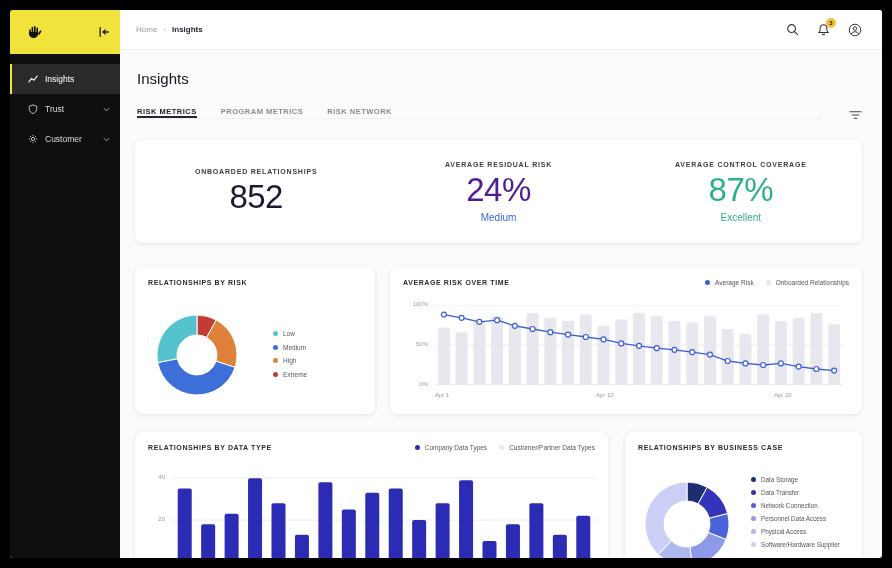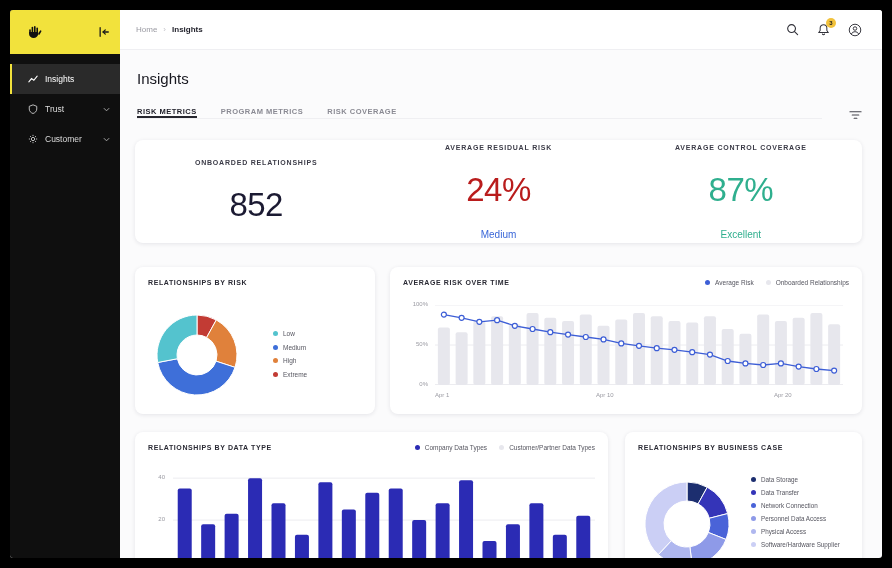--- a/index.html
+++ b/index.html
@@ -29,21 +29,21 @@
   .tabs { position:absolute; left:17px; top:97px; right:60px; display:flex; gap:24px; border-bottom:1px solid #EFEFF2; padding-bottom:0; }
   .tab { font-size:7.5px; font-weight:bold; letter-spacing:.5px; color:#8A8A93; cursor:pointer; border-bottom:2px solid transparent; }
   .tab.active { color:#1E1E28; border-bottom:2px solid #26262E; }
   .filter-btn { position:absolute; right:20px; top:100px; cursor:pointer; }
 
   .card { position:absolute; background:#fff; border-radius:8px; box-shadow:0 1px 4px rgba(25,25,60,.10); }
   .card-title { position:absolute; left:13px; top:12px; font-size:7px; font-weight:bold; letter-spacing:.6px; color:#2B2B35; }
 
   
   .kpi-card { left:15px; top:130px; width:727px; height:103px; display:flex; }
-  .kpi { flex:1; display:flex; flex-direction:column; align-items:center; justify-content:center; gap:20px; }
+  .kpi { flex:1; display:flex; flex-direction:column; align-items:center; justify-content:center; gap:3px; }
   .kpi-label { font-size:7px; font-weight:bold; letter-spacing:.8px; color:#3C3C48; }
   .kpi-value { font-size:33px; letter-spacing:-0.5px; }
   .kpi-sub { font-size:10px; }
 
   
   .risk-card { left:15px; top:257px; width:240px; height:147px; }
   .combo-card { left:270px; top:257px; width:472px; height:147px; }
   .legend-col { position:absolute; }
   .legend-item { display:flex; align-items:center; gap:5px; font-size:6.5px; color:#55555F; margin-bottom:6.5px; }
   .dot { width:5px; height:5px; border-radius:50%; flex:0 0 5px; }
@@ -154,39 +154,39 @@
           </svg>
         </span>
       </div>
     </header>
 
     <h1 class="page-title">Insights</h1>
 
     <div class="tabs">
       <div class="tab active">RISK METRICS</div>
       <div class="tab">PROGRAM METRICS</div>
-      <div class="tab">RISK COVERAGE</div>
+      <div class="tab">RISK NETWORK</div>
     </div>
 
     <span class="filter-btn">
       <svg viewBox="0 0 14 10" width="13" height="10" stroke="#44444C" stroke-width="1.2" stroke-linecap="round">
         <line x1="1" y1="1.5" x2="13" y2="1.5"></line>
           <line x1="3.5" y1="5" x2="10.5" y2="5"></line>
           <line x1="5.5" y1="8.5" x2="8.5" y2="8.5"></line>
       </svg>
     </span>
 
     <section class="card kpi-card">
       <div class="kpi">
         <div class="kpi-label">ONBOARDED RELATIONSHIPS</div>
         <div class="kpi-value" style="color: rgb(27, 26, 50);">852</div>
       </div>
       <div class="kpi">
         <div class="kpi-label">AVERAGE RESIDUAL RISK</div>
-        <div class="kpi-value" style="color: #b91c1c;">24%</div>
+        <div class="kpi-value" style="color: #4c1d95;">24%</div>
         <div class="kpi-sub" style="color: rgb(58, 103, 216);">Medium</div>
       </div>
       <div class="kpi">
         <div class="kpi-label">AVERAGE CONTROL COVERAGE</div>
         <div class="kpi-value" style="color: rgb(47, 175, 142);">87%</div>
         <div class="kpi-sub" style="color: rgb(47, 175, 142);">Excellent</div>
       </div>
     </section>
 
     <section class="card risk-card">

